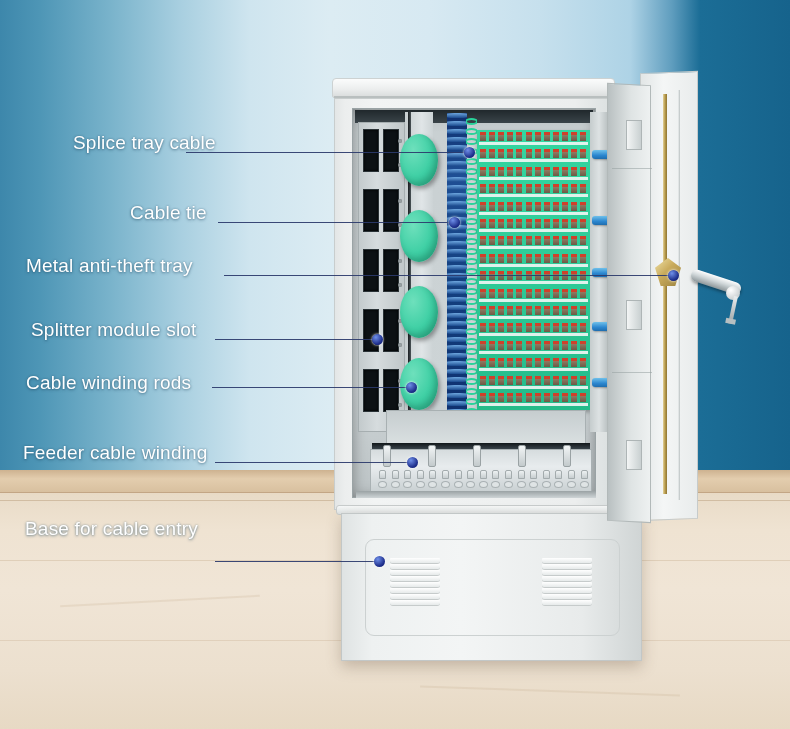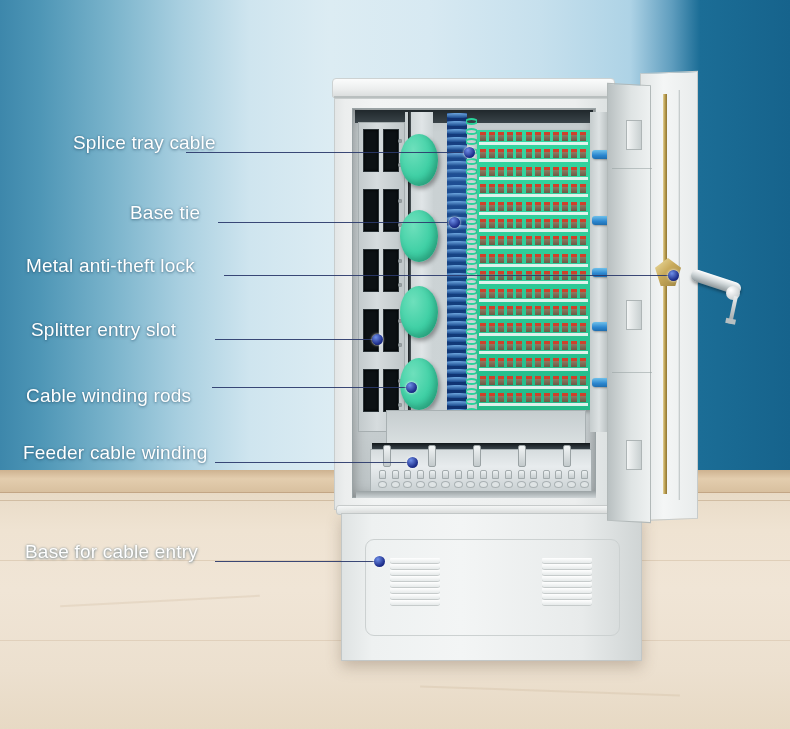--- a/index.html
+++ b/index.html
@@ -596,32 +596,32 @@
   <div class="handle"></div>
   <div class="handle-knob"></div>
   <div class="key">
       <b></b>
     </div>
 
   <div id="callouts">
       <div class="callout-label" style="left: 73px; top: 132px;">Splice tray cable</div>
       <div class="leader" style="left: 186px; top: 152px; width: 284px;"></div>
       <div class="dot" style="left: 464px; top: 147px;"></div>
-      <div class="callout-label" style="left: 130px; top: 202px;">Base tie</div>
+      <div class="callout-label" style="left: 130px; top: 202px;">Cable tie</div>
       <div class="leader" style="left: 218px; top: 222px; width: 237px;"></div>
       <div class="dot" style="left: 449px; top: 217px;"></div>
-      <div class="callout-label" style="left: 26px; top: 255px;">Metal anti-theft lock</div>
+      <div class="callout-label" style="left: 26px; top: 255px;">Metal anti-theft tray</div>
       <div class="leader" style="left: 224px; top: 275px; width: 450px;"></div>
       <div class="dot" style="left: 668px; top: 270px;"></div>
-      <div class="callout-label" style="left: 31px; top: 319px;">Splitter entry slot</div>
+      <div class="callout-label" style="left: 31px; top: 319px;">Splitter module slot</div>
       <div class="leader" style="left: 215px; top: 339px; width: 163px;"></div>
       <div class="dot" style="left: 372px; top: 334px;"></div>
-      <div class="callout-label" style="left: 26px; top: 385px; text-align: right;">Cable winding rods</div>
+      <div class="callout-label" style="left: 26px; top: 372px; text-align: right;">Cable winding rods</div>
       <div class="leader" style="left: 212px; top: 387px; width: 200px;"></div>
       <div class="dot" style="left: 406px; top: 382px;"></div>
       <div class="callout-label" style="left: 23px; top: 442px;">Feeder cable winding</div>
       <div class="leader" style="left: 215px; top: 462px; width: 198px;"></div>
       <div class="dot" style="left: 407px; top: 457px;"></div>
-      <div class="callout-label" style="left: 25px; top: 541px;">Base for cable entry</div>
+      <div class="callout-label" style="left: 25px; top: 518px;">Base for cable entry</div>
       <div class="leader" style="left: 215px; top: 561px; width: 164px;"></div>
       <div class="dot" style="left: 374px; top: 556px;"></div>
     </div>
 </div>
 
 </body></html>

